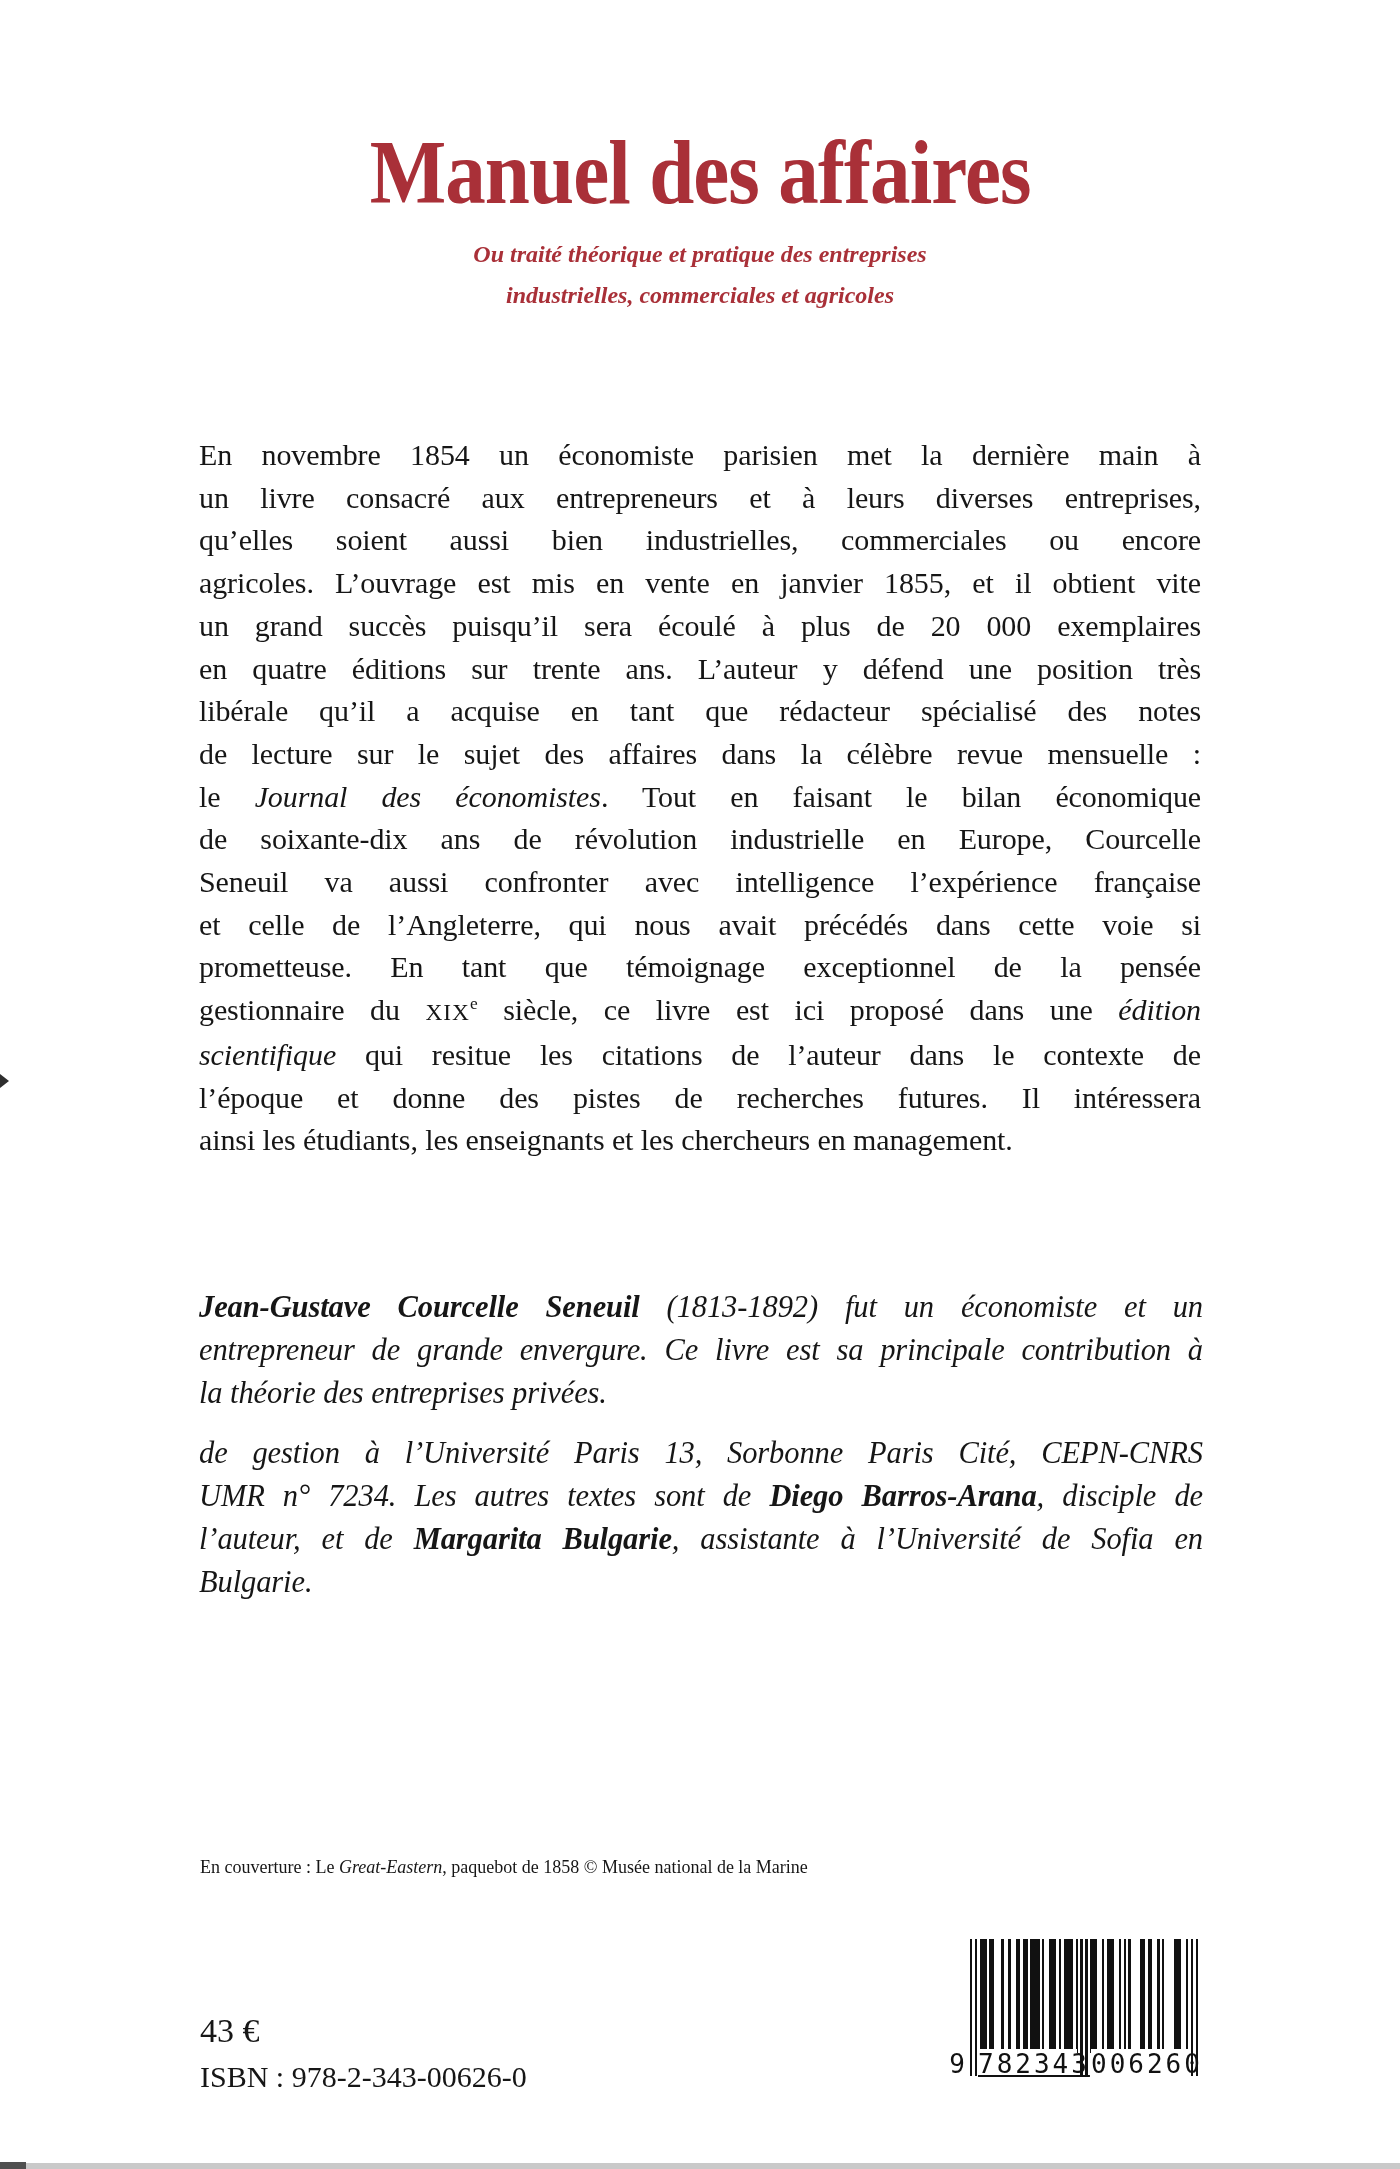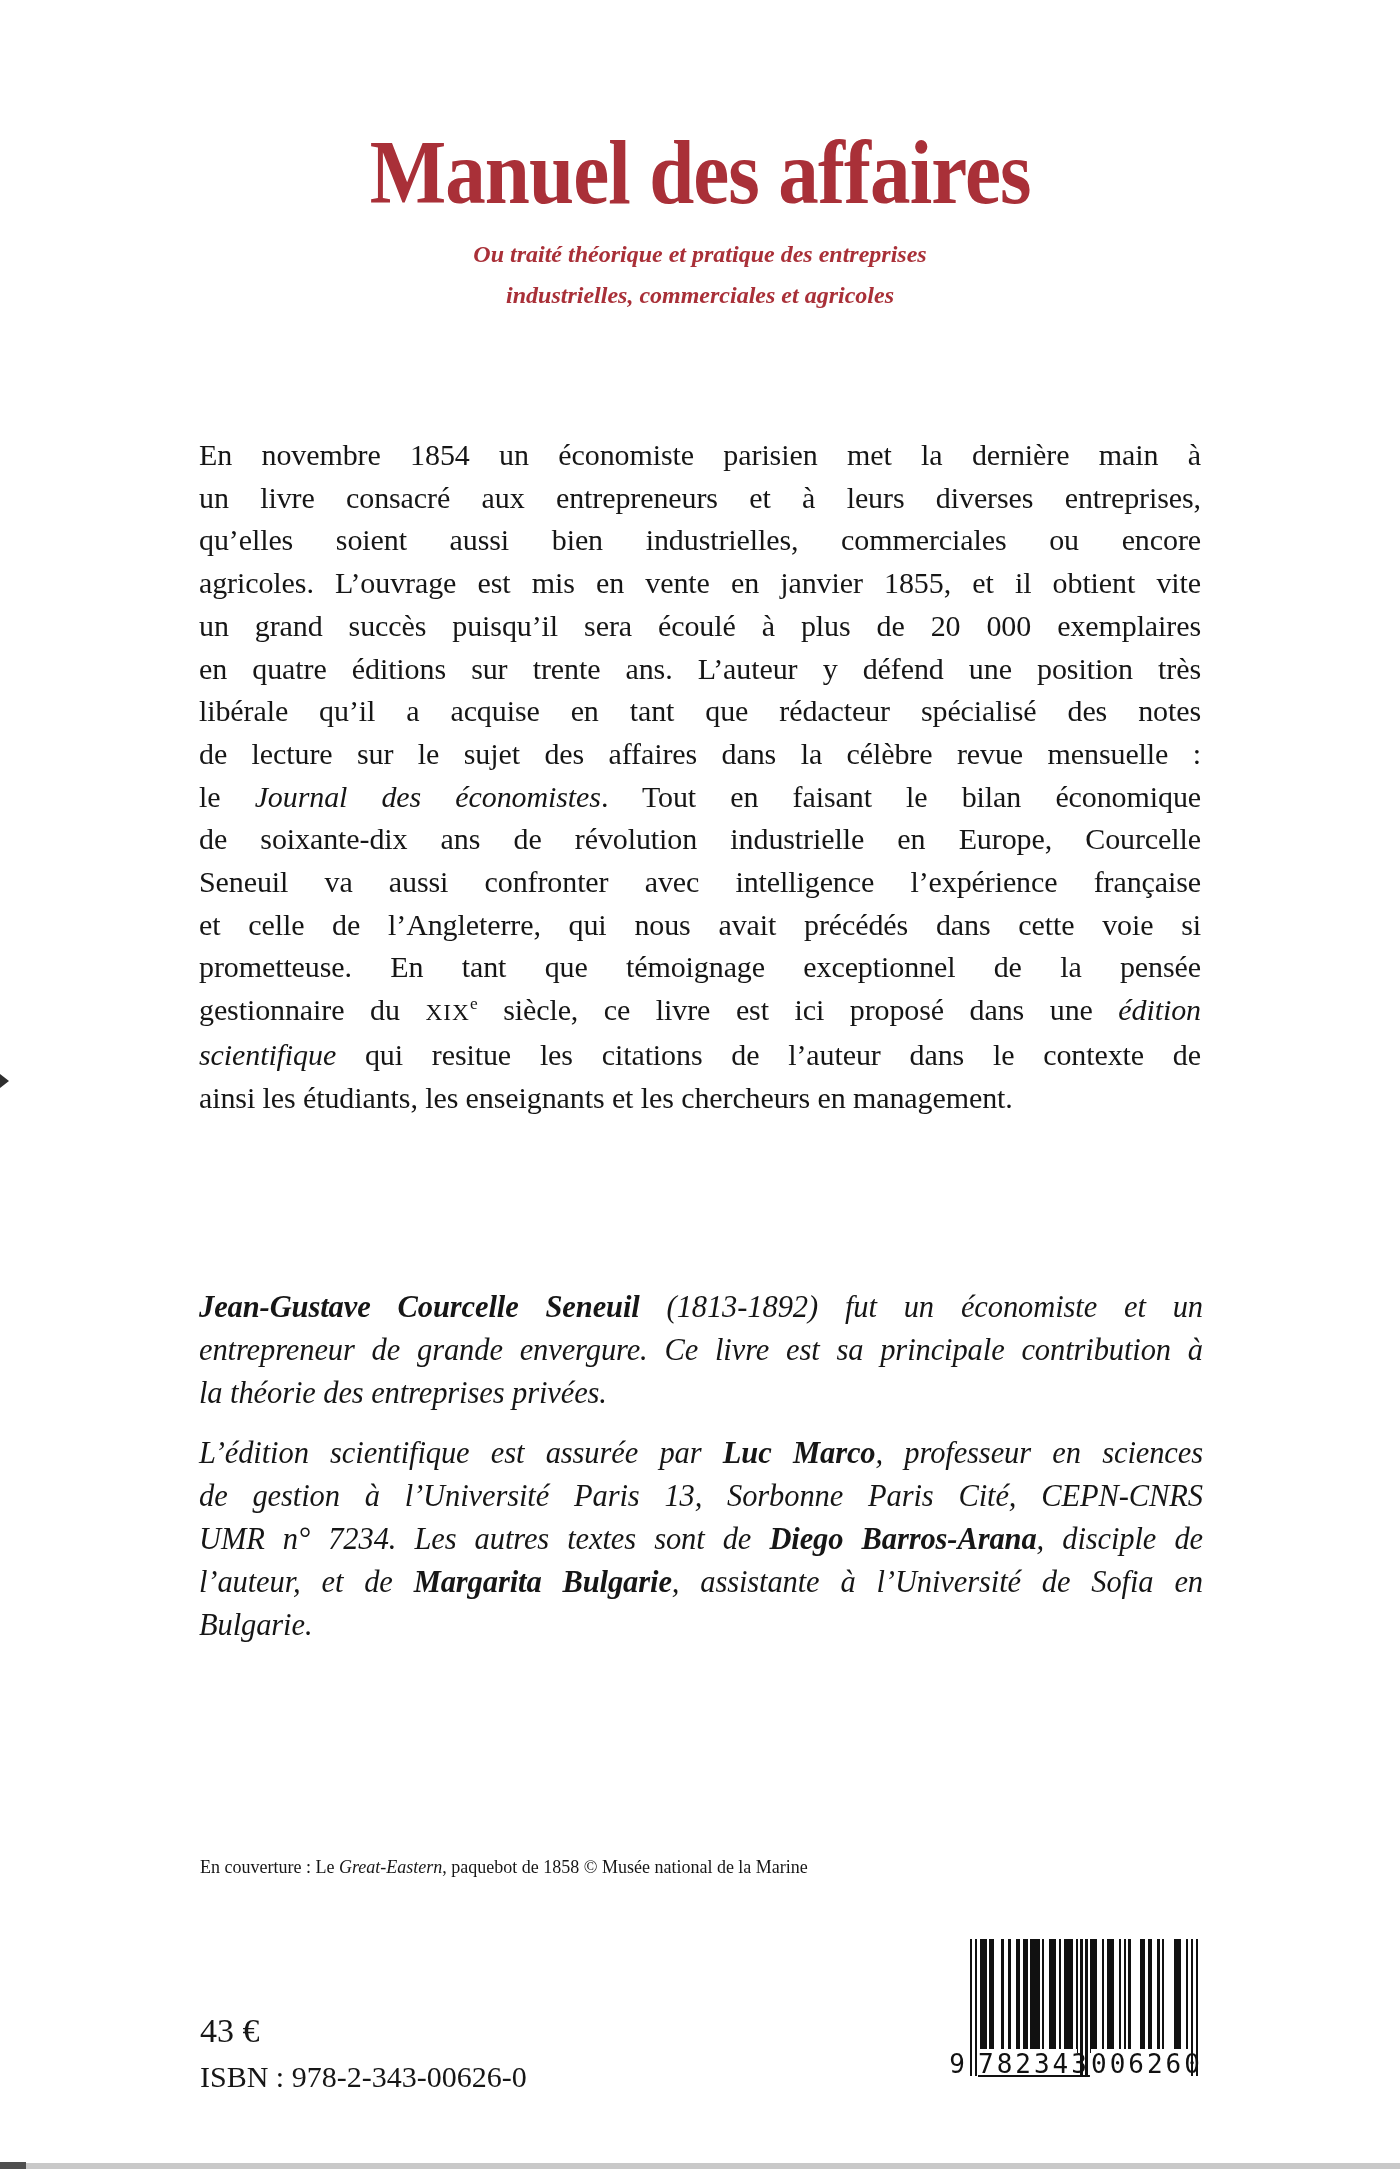--- a/index.html
+++ b/index.html
@@ -80,31 +80,31 @@
       <div class="jline"><span>en quatre éditions sur trente ans. L’auteur y défend une position très</span></div>
       <div class="jline"><span>libérale qu’il a acquise en tant que rédacteur spécialisé des notes</span></div>
       <div class="jline"><span>de lecture sur le sujet des affaires dans la célèbre revue mensuelle :</span></div>
       <div class="jline"><span>le </span><span class="st-i">Journal des économistes</span><span>. Tout en faisant le bilan économique</span></div>
       <div class="jline"><span>de soixante-dix ans de révolution industrielle en Europe, Courcelle</span></div>
       <div class="jline"><span>Seneuil va aussi confronter avec intelligence l’expérience française</span></div>
       <div class="jline"><span>et celle de l’Angleterre, qui nous avait précédés dans cette voie si</span></div>
       <div class="jline"><span>prometteuse. En tant que témoignage exceptionnel de la pensée</span></div>
       <div class="jline"><span>gestionnaire du </span><span class="st-sc">XIX</span><span class="st-sup">e</span><span> siècle, ce livre est ici proposé dans une </span><span class="st-i">édition</span></div>
       <div class="jline"><span class="st-i">scientifique</span><span> qui resitue les citations de l’auteur dans le contexte de</span></div>
+      <div class="jline"><span>l’époque et donne des pistes de recherches futures. Il intéressera</span></div>
       <div class="jline last"><span>ainsi les étudiants, les enseignants et les chercheurs en management.</span></div>
     </div>
 
   <div id="bio1-para" class="para">
       <div class="jline"><span class="st-bi">Jean-Gustave Courcelle Seneuil</span><span class="st-i"> (1813-1892) fut un économiste et un</span></div>
       <div class="jline"><span class="st-i">entrepreneur de grande envergure. Ce livre est sa principale contribution à</span></div>
       <div class="jline last"><span class="st-i">la théorie des entreprises privées.</span></div>
     </div>
 
   <div id="bio2-para" class="para">
-      <div class="jline"><span class="st-i">L’édition scientifique est assurée par </span><span class="st-bi">Luc Marco</span><span class="st-i">, professeur en sciences</span></div>
       <div class="jline"><span class="st-i">de gestion à l’Université Paris 13, Sorbonne Paris Cité, CEPN-CNRS</span></div>
       <div class="jline"><span class="st-i">UMR n° 7234. Les autres textes sont de </span><span class="st-bi">Diego Barros-Arana</span><span class="st-i">, disciple de</span></div>
       <div class="jline"><span class="st-i">l’auteur, et de </span><span class="st-bi">Margarita Bulgarie</span><span class="st-i">, assistante à l’Université de Sofia en</span></div>
       <div class="jline last"><span class="st-i">Bulgarie.</span></div>
     </div>
 
   <div class="credit para">
       <div class="jline last"><span>En couverture : Le </span><span class="st-i">Great-Eastern</span><span>, paquebot de 1858 © Musée national de la Marine</span></div>
     </div>
 

